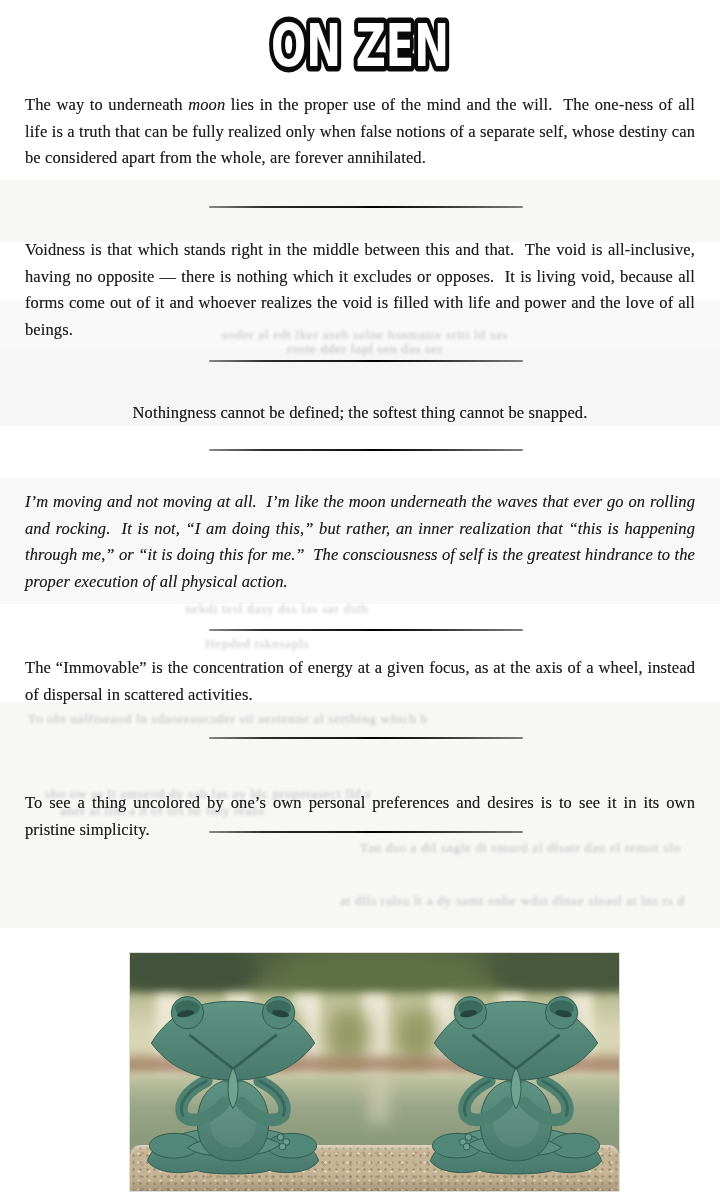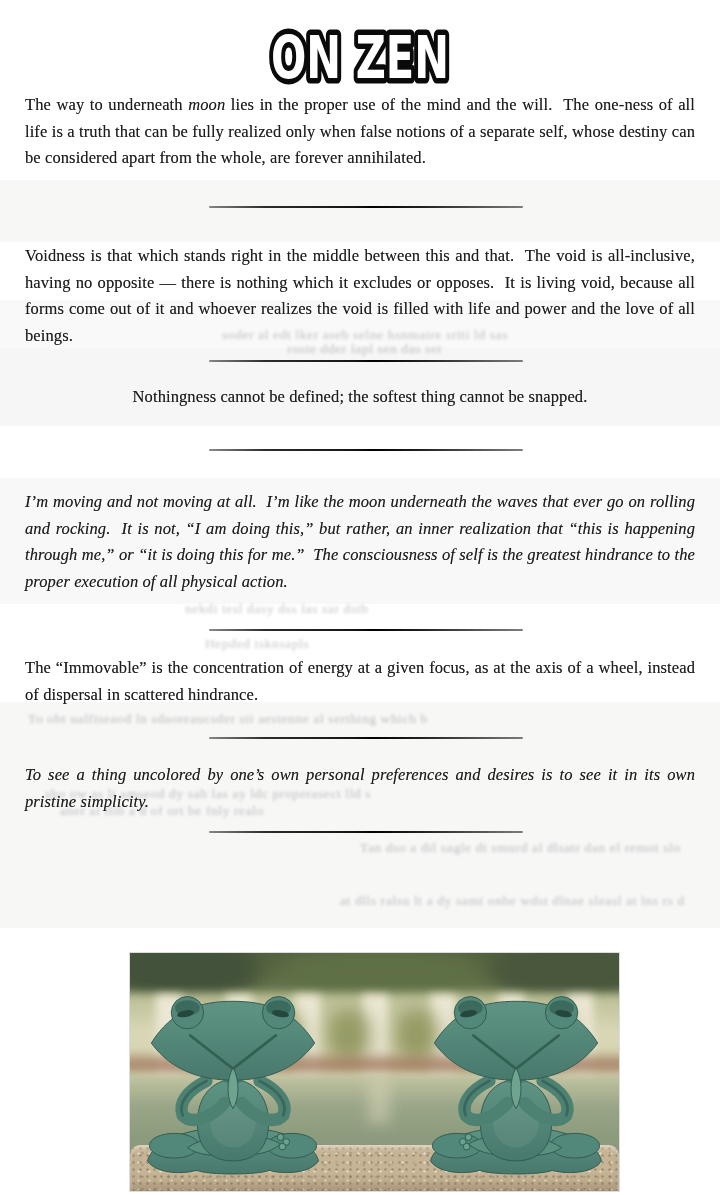--- a/index.html
+++ b/index.html
@@ -8,21 +8,21 @@
     width: 720px; height: 1195px;
     font-family: "Liberation Serif", "DejaVu Serif", serif;
     position: relative; overflow: hidden;
   }
   .page { position: absolute; inset: 0; background: #ffffff; }
 
   
   .scan-patch { position: absolute; pointer-events: none; }
 
   
-  .title-wrap { position: absolute; top: 22px; left: 0; width: 592px; text-align: center; }
+  .title-wrap { position: absolute; top: 10px; left: 0; width: 592px; text-align: center; }
   .title-wrap svg { display: block; margin: 0 auto; }
 
   
   .quote {
     position: absolute; left: 25px; width: 670px;
     font-size: 16.5px; line-height: 26.5px; color: #1d1d1d;
     text-align: justify; white-space: pre-wrap;
     letter-spacing: 0.1px;
     text-shadow: 0 0 0.5px rgba(30,30,30,0.55);
   }
@@ -116,43 +116,43 @@
   <div class="title-wrap">
     <svg width="720" height="70" viewBox="0 0 720 70">
       <text x="360" y="56" text-anchor="middle" textLength="178" lengthAdjust="spacingAndGlyphs" font-family="DejaVu Sans, sans-serif" font-weight="bold" font-size="58" fill="#ffffff" stroke="#0a0a0a" stroke-width="11" stroke-linejoin="round" paint-order="stroke">ON ZEN</text>
     </svg>
   </div>
 
   <p class="quote" style="top:92px;"><span>The way to underneath </span><em>moon</em><span> lies in the proper use of the mind and the will.  The one-ness of all life is a truth that can be fully realized only when false notions of a separate self, whose destiny can be considered apart from the whole, are forever annihilated.</span></p>
 
   <div class="divider" style="top:206px;"></div>
 
-  <p class="quote" style="top:243px;">Voidness is that which stands right in the middle between this and that.  The void is all-inclusive, having no opposite — there is nothing which it excludes or opposes.  It is living void, because all forms come out of it and whoever realizes the void is filled with life and power and the love of all beings.</p>
+  <p class="quote" style="top:237px;">Voidness is that which stands right in the middle between this and that.  The void is all-inclusive, having no opposite — there is nothing which it excludes or opposes.  It is living void, because all forms come out of it and whoever realizes the void is filled with life and power and the love of all beings.</p>
 
   <div class="ghost" style="top:327px;left:150px;width:430px;text-align:center;">soder al edt lker aseb selne hsnmaire sriti ld sas</div>
   <div class="ghost" style="top:341px;left:220px;width:290px;text-align:center;">roste dder lapl sen das ser</div>
 
   <div class="divider" style="top:360px;"></div>
 
-  <p class="quote centered" style="top:384px;">Nothingness cannot be defined; the softest thing cannot be snapped.</p>
+  <p class="quote centered" style="top:400px;">Nothingness cannot be defined; the softest thing cannot be snapped.</p>
 
   <div class="divider" style="top:449px;"></div>
 
   <p class="quote" style="top:489px;font-style:italic;">I’m moving and not moving at all.  I’m like the moon underneath the waves that ever go on rolling and rocking.  It is not, “I am doing this,” but rather, an inner realization that “this is happening through me,” or “it is doing this for me.”  The consciousness of self is the greatest hindrance to the proper execution of all physical action.</p>
 
   <div class="ghost" style="top:601px;left:185px;width:350px;">nekdi tesl dasy dss las sar dstb</div>
   <div class="divider" style="top:629px;"></div>
   <div class="ghost" style="top:636px;left:205px;width:320px;">Hepded tsknsapls</div>
 
-  <p class="quote" style="top:655px;">The “Immovable” is the concentration of energy at a given focus, as at the axis of a wheel, instead of dispersal in scattered hindrance.</p>
+  <p class="quote" style="top:655px;">The “Immovable” is the concentration of energy at a given focus, as at the axis of a wheel, instead of dispersal in scattered activities.</p>
 
   <div class="ghost" style="top:711px;left:28px;width:660px;">To obt ualfiseaod ln sdaoreaucsder sti aestenne al serthing which b</div>
   <div class="divider" style="top:737px;"></div>
 
-  <p class="quote" style="top:762px;font-style:italic;">To see a thing uncolored by one’s own personal preferences and desires is to see it in its own pristine simplicity.</p>
+  <p class="quote" style="top:790px;">To see a thing uncolored by one’s own personal preferences and desires is to see it in its own pristine simplicity.</p>
 
   <div class="ghost" style="top:786px;left:45px;width:640px;">sbo ow as lt amseod dy sah las ay ldc properasect lld s</div>
   <div class="ghost" style="top:803px;left:60px;width:620px;">aner al llib a d of ort be fnly realo</div>
 
   <div class="divider" style="top:831px;"></div>
   <div class="ghost" style="top:840px;left:360px;width:320px;">Tan dso a dil sagle dt smurd al dlsatr dan el remot slodbag dt aot sm dla</div>
 
   <div class="ghost" style="top:893px;left:340px;width:345px;">at dlls ralsu lt a dy samt onbe wdst dlnae sleasl at lns rs dah ssd anoplas</div>
 
   <div class="photo" title="two mirrored verdigris meditating frog statues sitting on a stone ledge by a blurred pond with pier posts">

